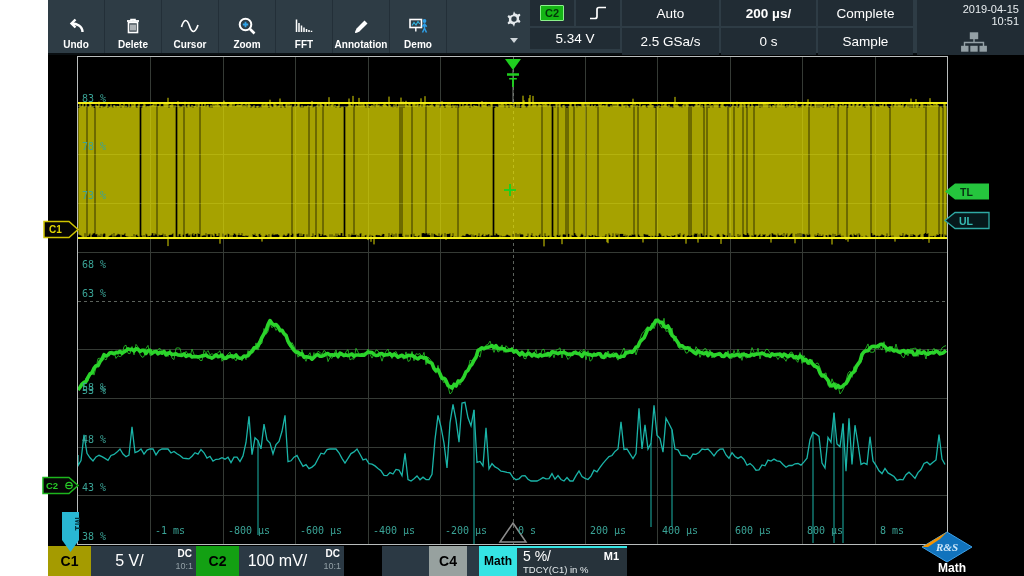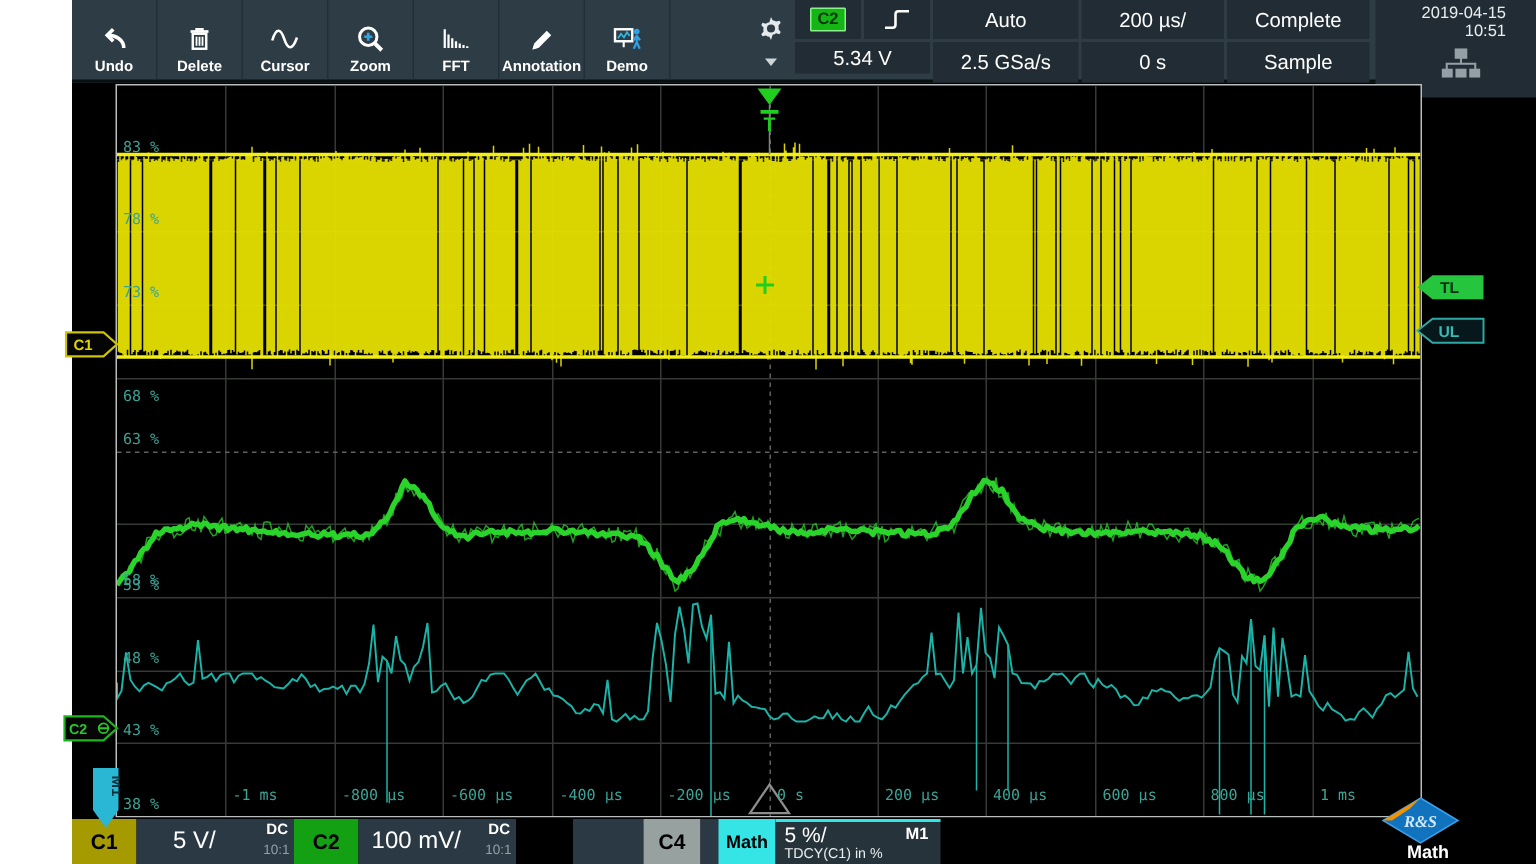--- a/index.html
+++ b/index.html
@@ -18,22 +18,22 @@
   .gear{position:absolute;left:455px;top:10px;width:22px;height:40px;text-align:center;cursor:pointer;}
   .gear-caret{width:0;height:0;border-left:4px solid transparent;border-right:4px solid transparent;
               border-top:5px solid #cfd6da;margin:6px auto 0;}
 
   
   .infogrid{position:absolute;left:482px;top:0;width:385px;height:55px;}
   .cell{position:absolute;background:#212c34;color:#fff;font-size:13.5px;
         display:flex;align-items:center;justify-content:center;cursor:pointer;}
   .srcbadge{background:#15b515;border:1px solid #8cf08c;color:#04350a;font-size:11px;
             font-weight:bold;padding:0 4px;line-height:14px;border-radius:1px;}
-  .datebox{position:absolute;left:869px;top:0;width:107px;height:65px;background:#212c34;
-           color:#e8edf0;font-size:11px;text-align:right;box-sizing:border-box;padding:3px 20px;}
+  .datebox{position:absolute;left:869px;top:0;width:107px;height:55px;background:#212c34;
+           color:#e8edf0;font-size:11px;text-align:right;box-sizing:border-box;padding:3px 5px;}
   .datebox .dline{line-height:12px;}
   .lan{position:absolute;left:44px;top:32px;}
 
   
   .plot{position:absolute;left:29px;top:56px;width:871px;height:489px;background:#000;
         border:1px solid #b9bdbd;box-sizing:border-box;}
   #wavesvg{position:absolute;left:0;top:0;}
   .pl{position:absolute;font-family:"DejaVu Sans Mono","Liberation Mono",monospace;
       font-size:10px;color:#3aa396;white-space:nowrap;z-index:5;}
 
@@ -130,21 +130,21 @@
   <div class="infogrid" id="infogrid">
       <div class="cell" style="left: 0px; top: 0px; width: 44px; height: 26px;">
         <span class="srcbadge">C2</span>
       </div>
       <div class="cell" style="left: 46px; top: 0px; width: 44px; height: 26px;">
         <svg width="22" height="16" viewBox="0 0 22 16">
           <path d="M3 13.5h5q2 0 2-2v-7q0-2 2-2h7" stroke="#fff" stroke-width="1.7" fill="none"></path>
         </svg>
       </div>
       <div class="cell" style="left: 92px; top: 0px; width: 97px; height: 26px;">Auto</div>
-      <div class="cell" style="left: 191px; top: 0px; width: 95px; height: 26px;">200 µs/</div>
+      <div class="cell" style="left: 191px; top: 0px; width: 95px; height: 26px; font-weight: bold;">200 µs/</div>
       <div class="cell" style="left: 288px; top: 0px; width: 95px; height: 26px;">Complete</div>
       <div class="cell" style="left: 0px; top: 28px; width: 90px; height: 21px;">5.34 V</div>
       <div class="cell" style="left: 92px; top: 28px; width: 97px; height: 27px;">2.5 GSa/s</div>
       <div class="cell" style="left: 191px; top: 28px; width: 95px; height: 27px;">0 s</div>
       <div class="cell" style="left: 288px; top: 28px; width: 95px; height: 27px;">Sample</div>
     </div>
 
   <div class="datebox">
     <div class="dline">2019-04-15</div>
     <div class="dline">10:51</div>
@@ -216,21 +216,21 @@
         <span class="pl" style="left: 77px; top: 468px;">-1 ms</span>
         <span class="pl" style="left: 150px; top: 468px;">-800 µs</span>
         <span class="pl" style="left: 222px; top: 468px;">-600 µs</span>
         <span class="pl" style="left: 295px; top: 468px;">-400 µs</span>
         <span class="pl" style="left: 367px; top: 468px;">-200 µs</span>
         <span class="pl" style="left: 440px; top: 468px;">0 s</span>
         <span class="pl" style="left: 512px; top: 468px;">200 µs</span>
         <span class="pl" style="left: 584px; top: 468px;">400 µs</span>
         <span class="pl" style="left: 657px; top: 468px;">600 µs</span>
         <span class="pl" style="left: 729px; top: 468px;">800 µs</span>
-        <span class="pl" style="left: 802px; top: 468px;">1 ms</span>
+        <span class="pl" style="left: 802px; top: 468px;">8 ms</span>
       </div>
   </div>
 
   <svg class="tag" style="left:-5px;top:220px;" width="37" height="19" viewBox="0 0 37 19">
     <polygon points="1,1.5 26,1.5 35,9.5 26,17.5 1,17.5" fill="#050505" stroke="#cfc400" stroke-width="1.5"></polygon>
     <text x="6" y="13" fill="#e0d400" font-size="10" font-weight="bold" font-family="Liberation Sans">C1</text>
   </svg>
   <svg class="tag" style="left:-6px;top:476px;" width="38" height="19" viewBox="0 0 38 19">
     <polygon points="1,1.5 27,1.5 36,9.5 27,17.5 1,17.5" fill="#050505" stroke="#1db51d" stroke-width="1.5"></polygon>
     <text x="4" y="13" fill="#27c927" font-size="9.5" font-weight="bold" font-family="Liberation Sans">C2</text>

